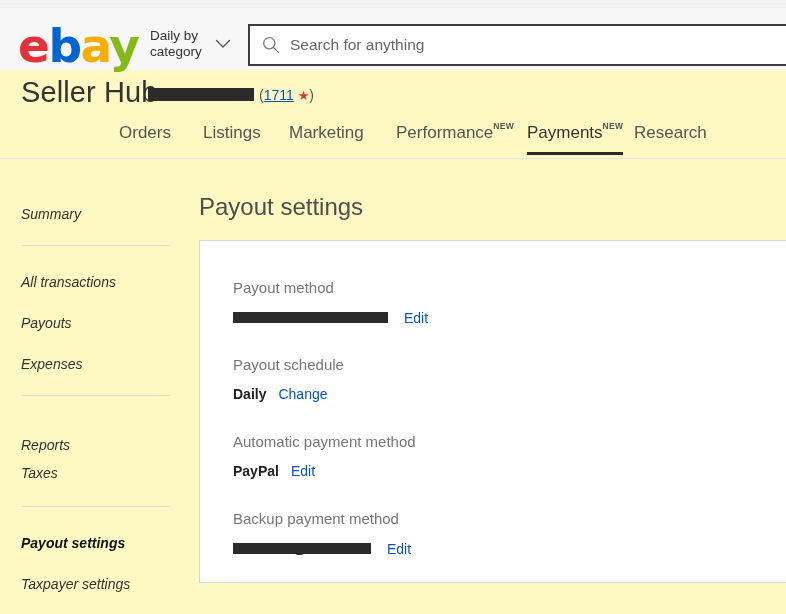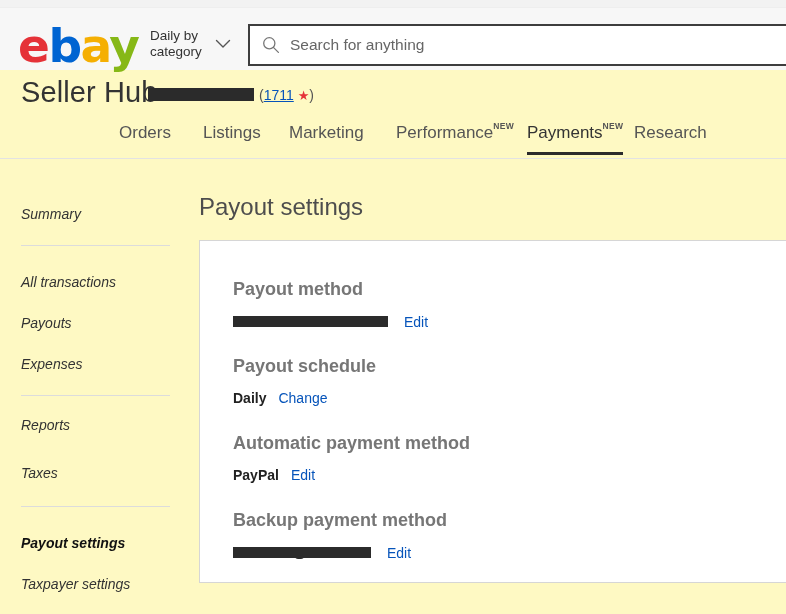--- a/index.html
+++ b/index.html
@@ -241,22 +241,22 @@
     top: 81px;
     right: -8px;
     height: 343px;
     background: #ffffff;
     border: 1px solid #d6d6d6;
     box-sizing: border-box;
   }
 
   .section { position: absolute; left: 33px; }
   .section-label {
-    font-size: 18px;
-    font-weight: 700;
+    font-size: 15px;
+    font-weight: 400;
     color: #767676;
     white-space: nowrap;
     margin: 0 0 0 0;
   }
   .section-value-row {
     display: flex;
     align-items: center;
     white-space: nowrap;
   }
   .value-text {
@@ -336,21 +336,21 @@
     </div>
 
   <div class="sidebar" id="sidebar">
       <div class="side-divider" style="top: 86px;"></div>
       <div class="side-divider" style="top: 236px;"></div>
       <div class="side-divider" style="top: 347px;"></div>
       <a href="#" class="side-item" style="top: 47px;">Summary</a>
       <a href="#" class="side-item" style="top: 115px;">All transactions</a>
       <a href="#" class="side-item" style="top: 156px;">Payouts</a>
       <a href="#" class="side-item" style="top: 197px;">Expenses</a>
-      <a href="#" class="side-item" style="top: 258px;">Reports</a>
+      <a href="#" class="side-item" style="top: 278px;">Reports</a>
       <a href="#" class="side-item" style="top: 306px;">Taxes</a>
       <a href="#" class="side-item active" style="top: 376px;">Payout settings</a>
       <a href="#" class="side-item" style="top: 417px;">Taxpayer settings</a>
     </div>
 
   <div class="main">
     <div class="page-title">Payout settings</div>
     <div class="card" id="card">
         <div class="section" style="top: 38px;">
           <div class="section-label">Payout method</div>

